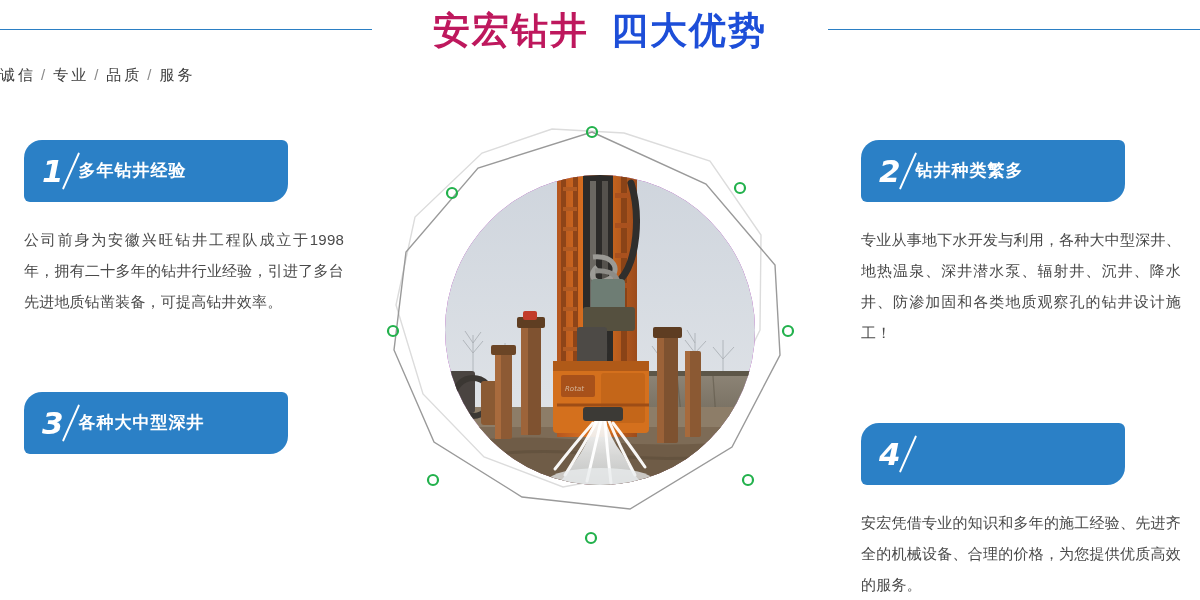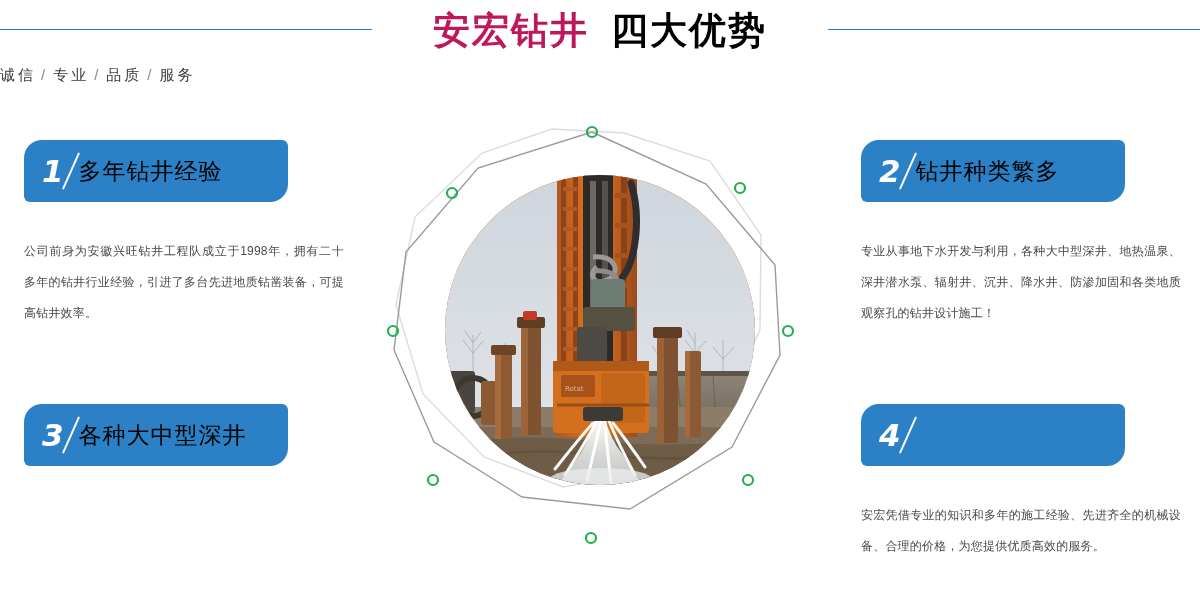--- a/index.html
+++ b/index.html
@@ -50,21 +50,21 @@
   }
   .title-main,
   .title-accent {
     font-size: 37px;
     font-weight: 700;
     letter-spacing: 2px;
     line-height: 46px;
     display: inline;
   }
   .title-main   { color: #be185d; }
-  .title-accent { color: #000000; margin-left: 22px; }
+  .title-accent { color: #1d4ed8; margin-left: 22px; }
 
   .subtitle {
     position: absolute;
     left: 0;
     top: 64px;
     width: 1200px;
     font-size: 15px;
     color: #3d3d3d;
     letter-spacing: 3px;
     line-height: 22px;
@@ -120,32 +120,32 @@
     position: absolute;
     right: -3px;
     top: -5px;
     width: 2px;
     height: 40px;
     background: #ffffff;
     transform: rotate(24deg);
     border-radius: 2px;
   }
   .badge-title {
-    font-size: 23px;
-    font-weight: 400;
-    color: #000000;
+    font-size: 17px;
+    font-weight: 700;
+    color: #ffffff;
     letter-spacing: 1px;
     line-height: 30px;
     white-space: nowrap;
   }
 
   .desc {
-    margin-top: 34px;
+    margin-top: 22px;
     width: 320px;
-    font-size: 12px;
+    font-size: 15px;
     line-height: 31px;
     color: #4a4a4a;
     letter-spacing: 0.2px;
     text-align: justify;
   }
 
   
   .center-graphic {
     position: absolute;
     left: 380px;
@@ -159,21 +159,22 @@
     top: 0;
   }
   .photo-circle {
     position: absolute;
     left: 65px;
     top: 70px;
     width: 310px;
     height: 310px;
     border-radius: 50%;
     overflow: hidden;
-    background: #c2410c;
+    background: #a21caf;
+    font-style: italic;
   }
   .photo-circle svg { position: absolute; left:0; top:0; }
 </style>
 </head>
 <body>
 
 <div class="page">
 
   <div class="header">
     <div class="rule rule-left"></div>

